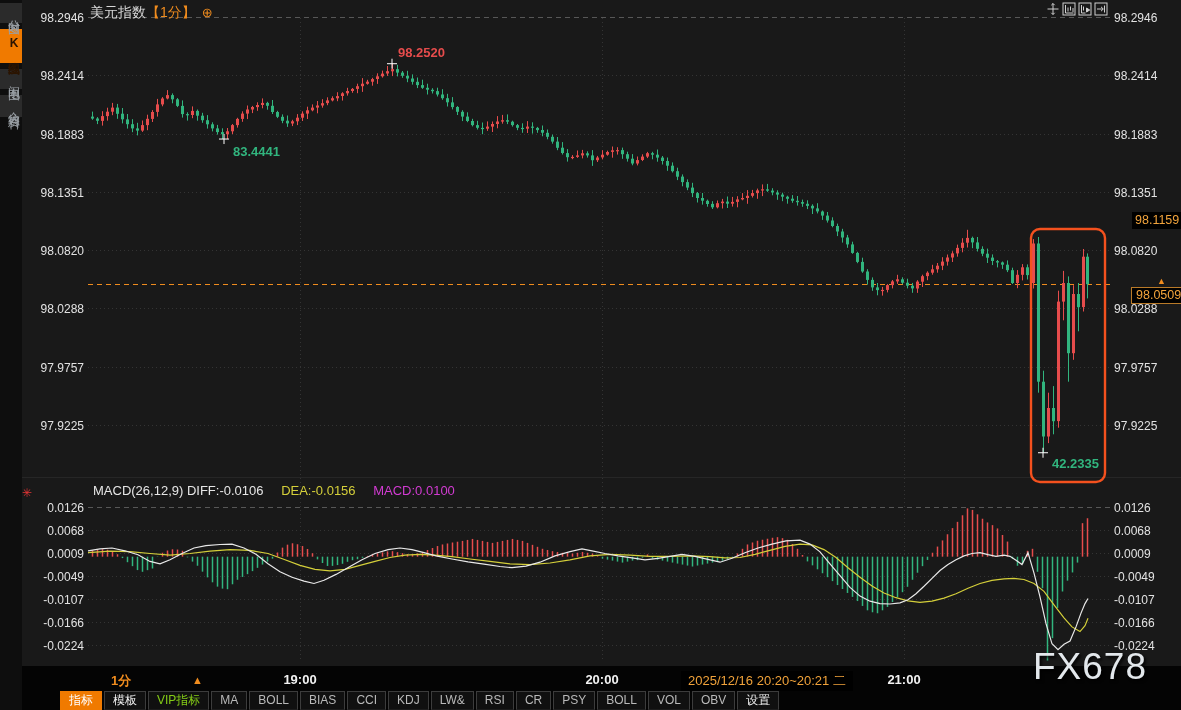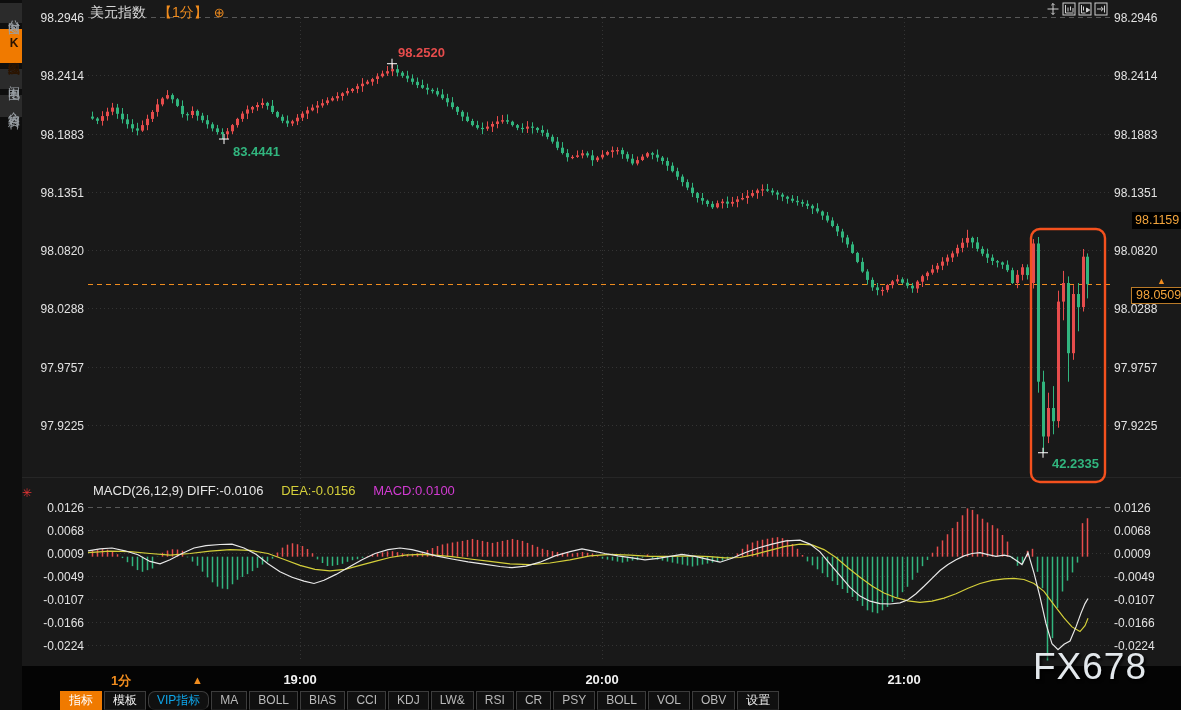--- a/index.html
+++ b/index.html
@@ -8,21 +8,21 @@
   #chart-svg{position:absolute;left:0;top:0;z-index:1;}
   
   .rail{position:absolute;left:0;top:0;width:22px;height:710px;background:#0e0e0e;z-index:6;}
   .rail .tab{display:block;width:22px;margin:0 0 6px 0;padding:7px 0;background:#2b2b2b;color:#9aa0a6;
              font-size:12px;writing-mode:vertical-rl;text-orientation:upright;letter-spacing:2px;
              text-align:center;cursor:pointer;}
   .rail .tab:first-child{margin-top:3px;}
   .rail .tab.active{background:#f07a00;color:#2b1400;font-weight:bold;}
   .title-row{position:absolute;left:90px;top:4px;z-index:5;font-size:14px;white-space:nowrap;}
   .title-row .sym{color:#d6d6d6;}
-  .title-row .tag{color:#f08c1e;margin-left:12px;}
+  .title-row .tag{color:#f08c1e;margin-left:0;}
   .title-row .expand{color:#f08c1e;margin-left:6px;cursor:pointer;font-size:13px;}
   .top-icons{position:absolute;left:1046px;top:2px;z-index:7;display:flex;gap:2px;}
   .tbi{width:14px;height:14px;cursor:pointer;display:block;}
   .axwrap{position:absolute;left:0;top:0;width:100%;height:100%;pointer-events:none;z-index:4;}
   .axlab{position:absolute;font-size:12px;color:#e2e2e2;height:14px;line-height:14px;white-space:nowrap;}
   .axlab.l{left:24px;width:60px;text-align:right;}
   .axlab.r{left:1114px;width:64px;text-align:left;}
   .range-high{position:absolute;left:1112px;top:212px;width:66px;height:17px;line-height:17px;background:#000;
               color:#f2a43c;font-size:12.5px;padding-left:3px;z-index:5;margin-left:20px;}
   .last-price{position:absolute;left:1111px;top:287px;width:60px;height:15px;line-height:15px;background:#000;
@@ -38,21 +38,21 @@
   .ttick{position:absolute;top:672px;width:70px;text-align:center;color:#f2f2f2;font-weight:bold;
          font-size:13px;z-index:3;}
   .info-box{position:absolute;left:681px;top:671px;background:#000;color:#f0a23a;font-size:13px;
             padding:1px 7px;z-index:3;white-space:nowrap;}
   .period{position:absolute;left:111px;top:672px;color:#f08c1e;font-weight:bold;font-size:13px;z-index:3;cursor:pointer;}
   .period-arrow{position:absolute;left:192px;top:674px;color:#f08c1e;font-size:11px;z-index:3;cursor:pointer;}
   #tabs{position:absolute;left:60px;top:691px;height:19px;display:flex;gap:2px;z-index:3;}
   .ftab{padding:1px 8px;background:#101010;border:1px solid #3c3c3c;border-bottom-color:#1c1c1c;color:#b9b9b9;
         font-size:12px;line-height:15px;cursor:pointer;white-space:nowrap;}
   .ftab.active{background:#f07a00;border-color:#f07a00;color:#fff;}
-  .ftab.vip{color:#0ea5e9;border-radius:7px;}
+  .ftab.vip{color:#84cc16;}
   .ftab.bright{color:#f0f0f0;}
   .watermark{position:absolute;left:1033px;top:646px;font-size:37px;color:#e3e8ec;letter-spacing:1px;z-index:8;
              text-shadow:2px 2px 3px rgba(0,0,0,.85);}
 </style>
 </head>
 <body>
 
 <div class="screen">
   <svg id="chart-svg" width="1181" height="710">
       <line x1="88" y1="17.5" x2="1110" y2="17.5" stroke="#575757" stroke-width="1" stroke-dasharray="5 4"></line>
@@ -771,20 +771,21 @@
     <span class="m2">DEA:-0.0156</span>
     <span class="m3">MACD:0.0100</span>
   </div>
 
   <div class="bottom-strip"></div>
   <div class="axwrap" id="timeTicks">
       <div class="ttick" style="left: 265px;">19:00</div>
       <div class="ttick" style="left: 567px;">20:00</div>
       <div class="ttick" style="left: 869px;">21:00</div>
     </div>
+  <div class="info-box">2025/12/16 20:20~20:21 二</div>
   <div class="period">
     <span>1分</span>
   </div>
   <div class="period-arrow">▲</div>
   <div id="tabs">
       <div class="ftab active">指标</div>
       <div class="ftab bright">模板</div>
       <div class="ftab vip">VIP指标</div>
       <div class="ftab">MA</div>
       <div class="ftab">BOLL</div>

